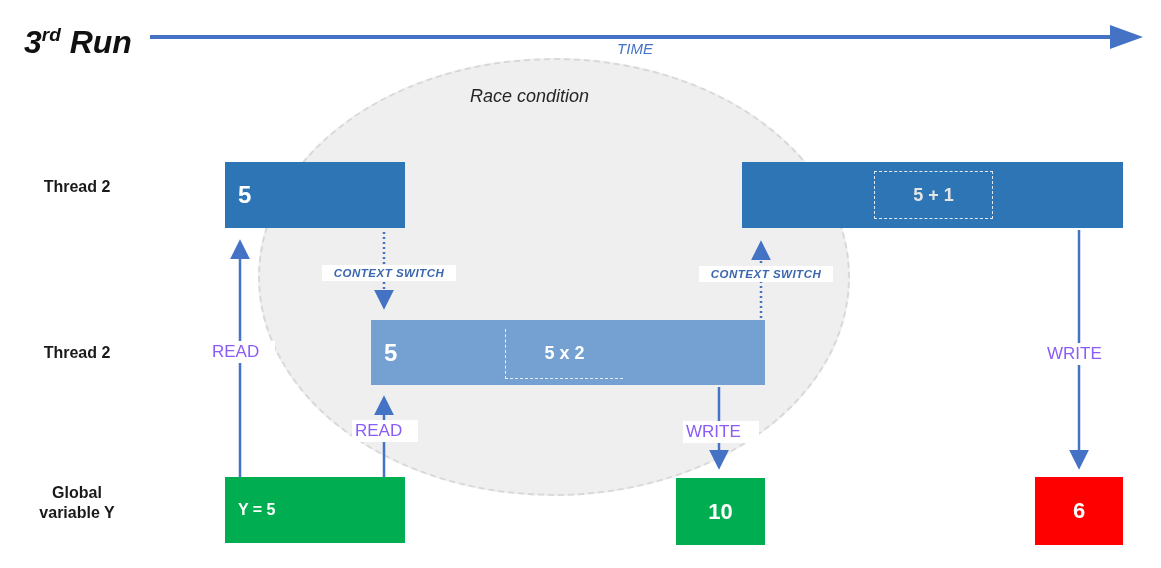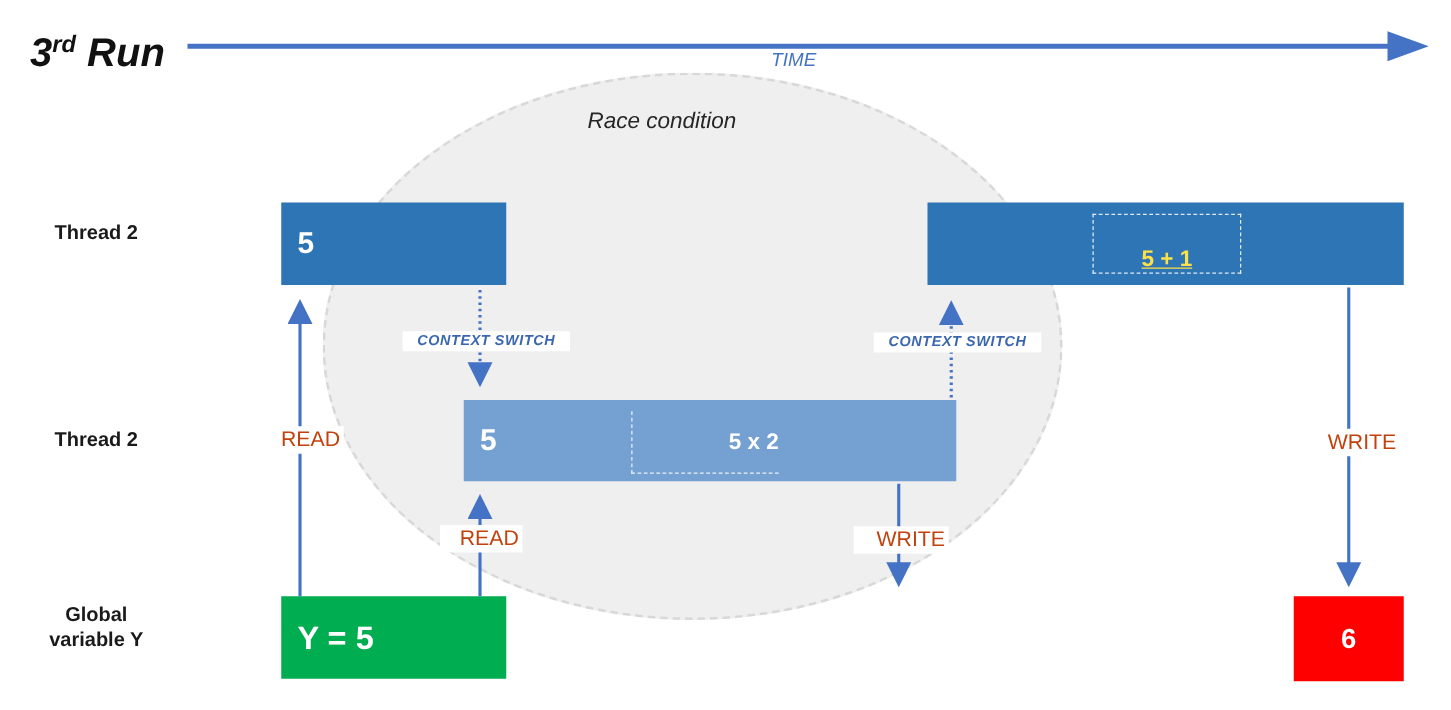--- a/index.html
+++ b/index.html
@@ -34,37 +34,37 @@
   
   .bar{
     position:absolute;box-sizing:border-box;z-index:2;display:flex;align-items:center;
     color:#fff;font-weight:bold;
   }
   .bar .lead{font-size:24px;padding-left:13px;}
   .t1{background:#2E75B6;}
   .t2{background:#74A0D2;}
   .dashed-box{
     position:absolute;border:1px dashed rgba(255,255,255,.85);display:flex;
-    align-items:flex-end;justify-content:center;font-size:18px;font-weight:bold;color:#fde047;text-decoration:underline;
+    align-items:center;justify-content:center;font-size:18px;font-weight:bold;color:#e5e5e5;
   }
   .dashed-L{
     position:absolute;border-left:1px dashed rgba(255,255,255,.85);
     border-bottom:1px dashed rgba(255,255,255,.85);display:flex;
-    align-items:center;justify-content:flex-end;font-size:18px;font-weight:bold;color:#fff;
+    align-items:center;justify-content:center;font-size:18px;font-weight:bold;color:#fff;
   }
   .valbox{
     position:absolute;z-index:2;display:flex;align-items:center;color:#fff;font-weight:bold;
   }
   .green{background:#00AD50;}
   .red{background:#FF0000;justify-content:center;}
   .valbox.center{justify-content:center;}
   
   .arrow-label{
-    position:absolute;z-index:4;text-align:right;background:#fff;
-    color:#c2410c;font-size:17px;padding:1px 3px;
+    position:absolute;z-index:4;text-align:left;background:#fff;
+    color:#8b5cf6;font-size:17px;padding:1px 3px;
   }
   .cs-label{
     position:absolute;z-index:4;text-align:center;background:#fff;
     color:#3B67AE;font-size:11.5px;font-style:italic;font-weight:600;padding:2px 7px;
     letter-spacing:.5px;white-space:nowrap;
   }
   
   svg.overlay{position:absolute;left:0;top:0;z-index:3;pointer-events:none;}
 </style>
 </head>
@@ -93,22 +93,25 @@
     </div>
   </div>
 
   <div class="bar t2" style="left:371px;top:320px;width:394px;height:65px;">
     <span class="lead">5</span>
     <div class="dashed-L" style="left:134px;top:9px;width:117px;height:49px;">
       <span>5 x 2</span>
     </div>
   </div>
 
-  <div class="valbox green" style="left:225px;top:477px;width:180px;height:66px;font-size:26px;">
+  <div class="valbox green" style="left:225px;top:477px;width:180px;height:66px;font-size:16px;">
     <span style="padding-left:13px;">Y = 5</span>
+  </div>
+  <div class="valbox green center" style="left:676px;top:478px;width:89px;height:67px;font-size:22px;">
+    <span>10</span>
   </div>
   <div class="valbox red" style="left:1035px;top:477px;width:88px;height:68px;font-size:22px;">
     <span>6</span>
   </div>
 
   <svg class="overlay" width="1161" height="568" viewBox="0 0 1161 568">
     <defs>
       <marker id="ah" markerWidth="9" markerHeight="9" refX="6.5" refY="4" orient="auto" markerUnits="strokeWidth">
         <path d="M0,0 L8,4 L0,8 Z" fill="#4472C4"></path>
       </marker>

